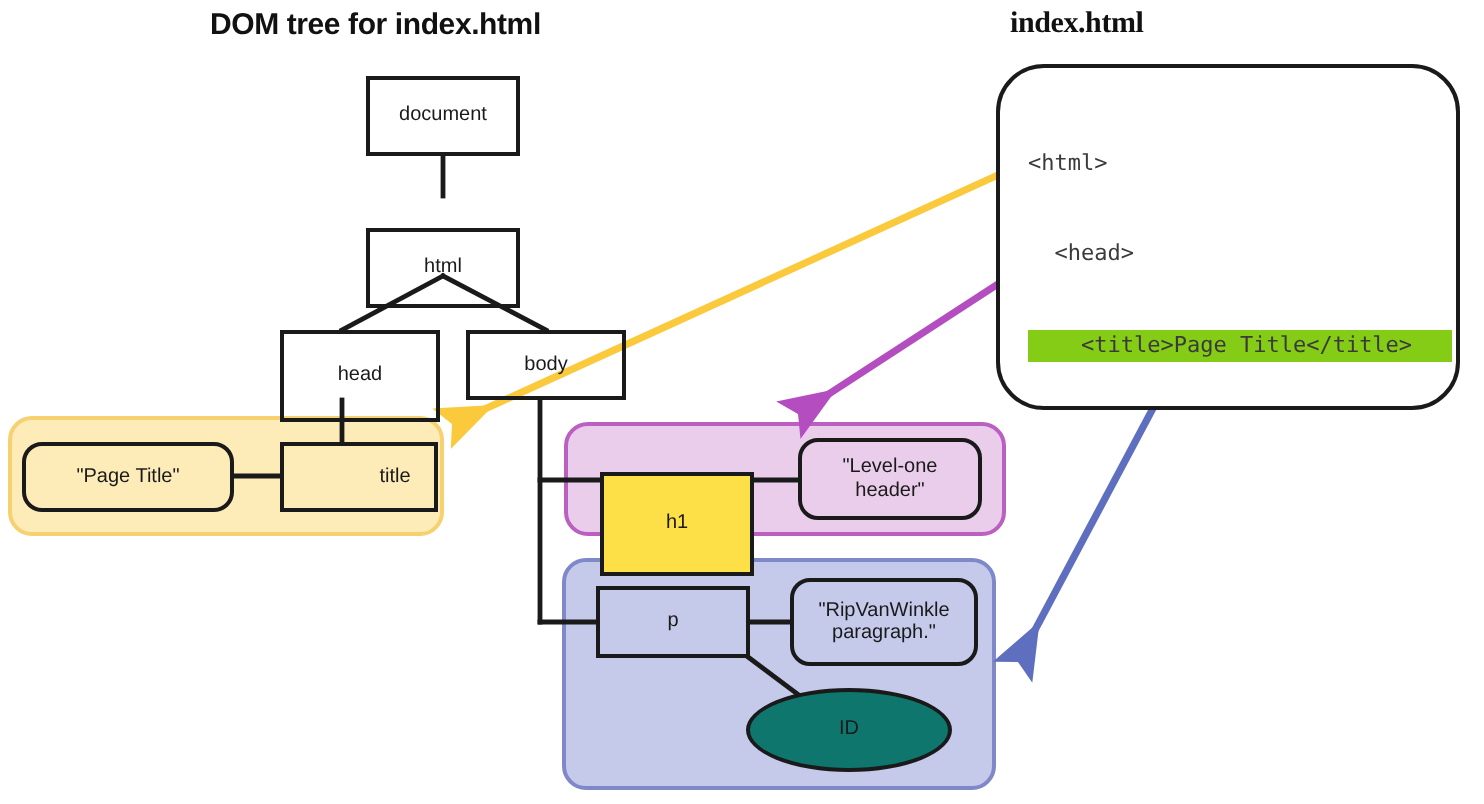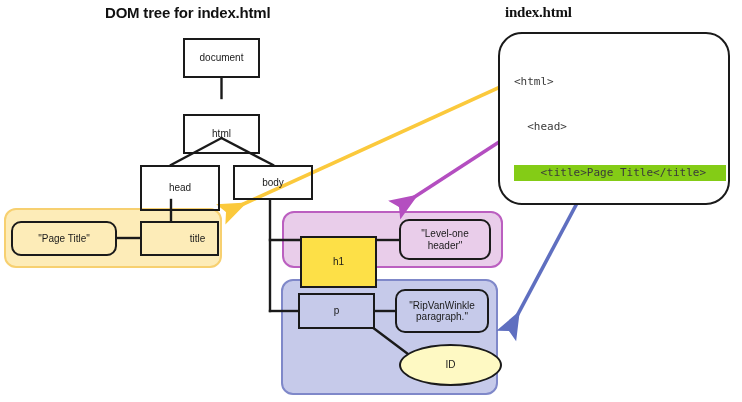--- a/index.html
+++ b/index.html
@@ -174,21 +174,21 @@
   <div class="node" style="left:300px; top:222px; width:77px; height:52px; background:#fde047;margin-top:14px;">h1</div>
 
   <div class="node rounded" style="left:399px; top:219px; width:92px; height:41px; background:#e9cdea;">"Level-one
 header"</div>
 
   <div class="node" style="left:298px; top:293px; width:77px; height:36px; background:#c6caea;">p</div>
 
   <div class="node rounded" style="left:395px; top:289px; width:94px; height:44px; background:#c6caea;">"RipVanWinkle
 paragraph."</div>
 
-  <div class="node ellipse" style="left:399px; top:344px; width:103px; height:42px; background:#fef9c3;">ID</div>
+  <div class="node ellipse" style="left:373px; top:344px; width:103px; height:42px; background:#0f766e;">ID</div>
 
   <div id="code-panel">
     <div id="code-block">
       <span class="code-line">&lt;html&gt;</span>
       <span class="code-line">  &lt;head&gt;</span>
       <span class="code-line hl-yellow">    &lt;title&gt;Page Title&lt;/title&gt;</span>
       
       
       
       

